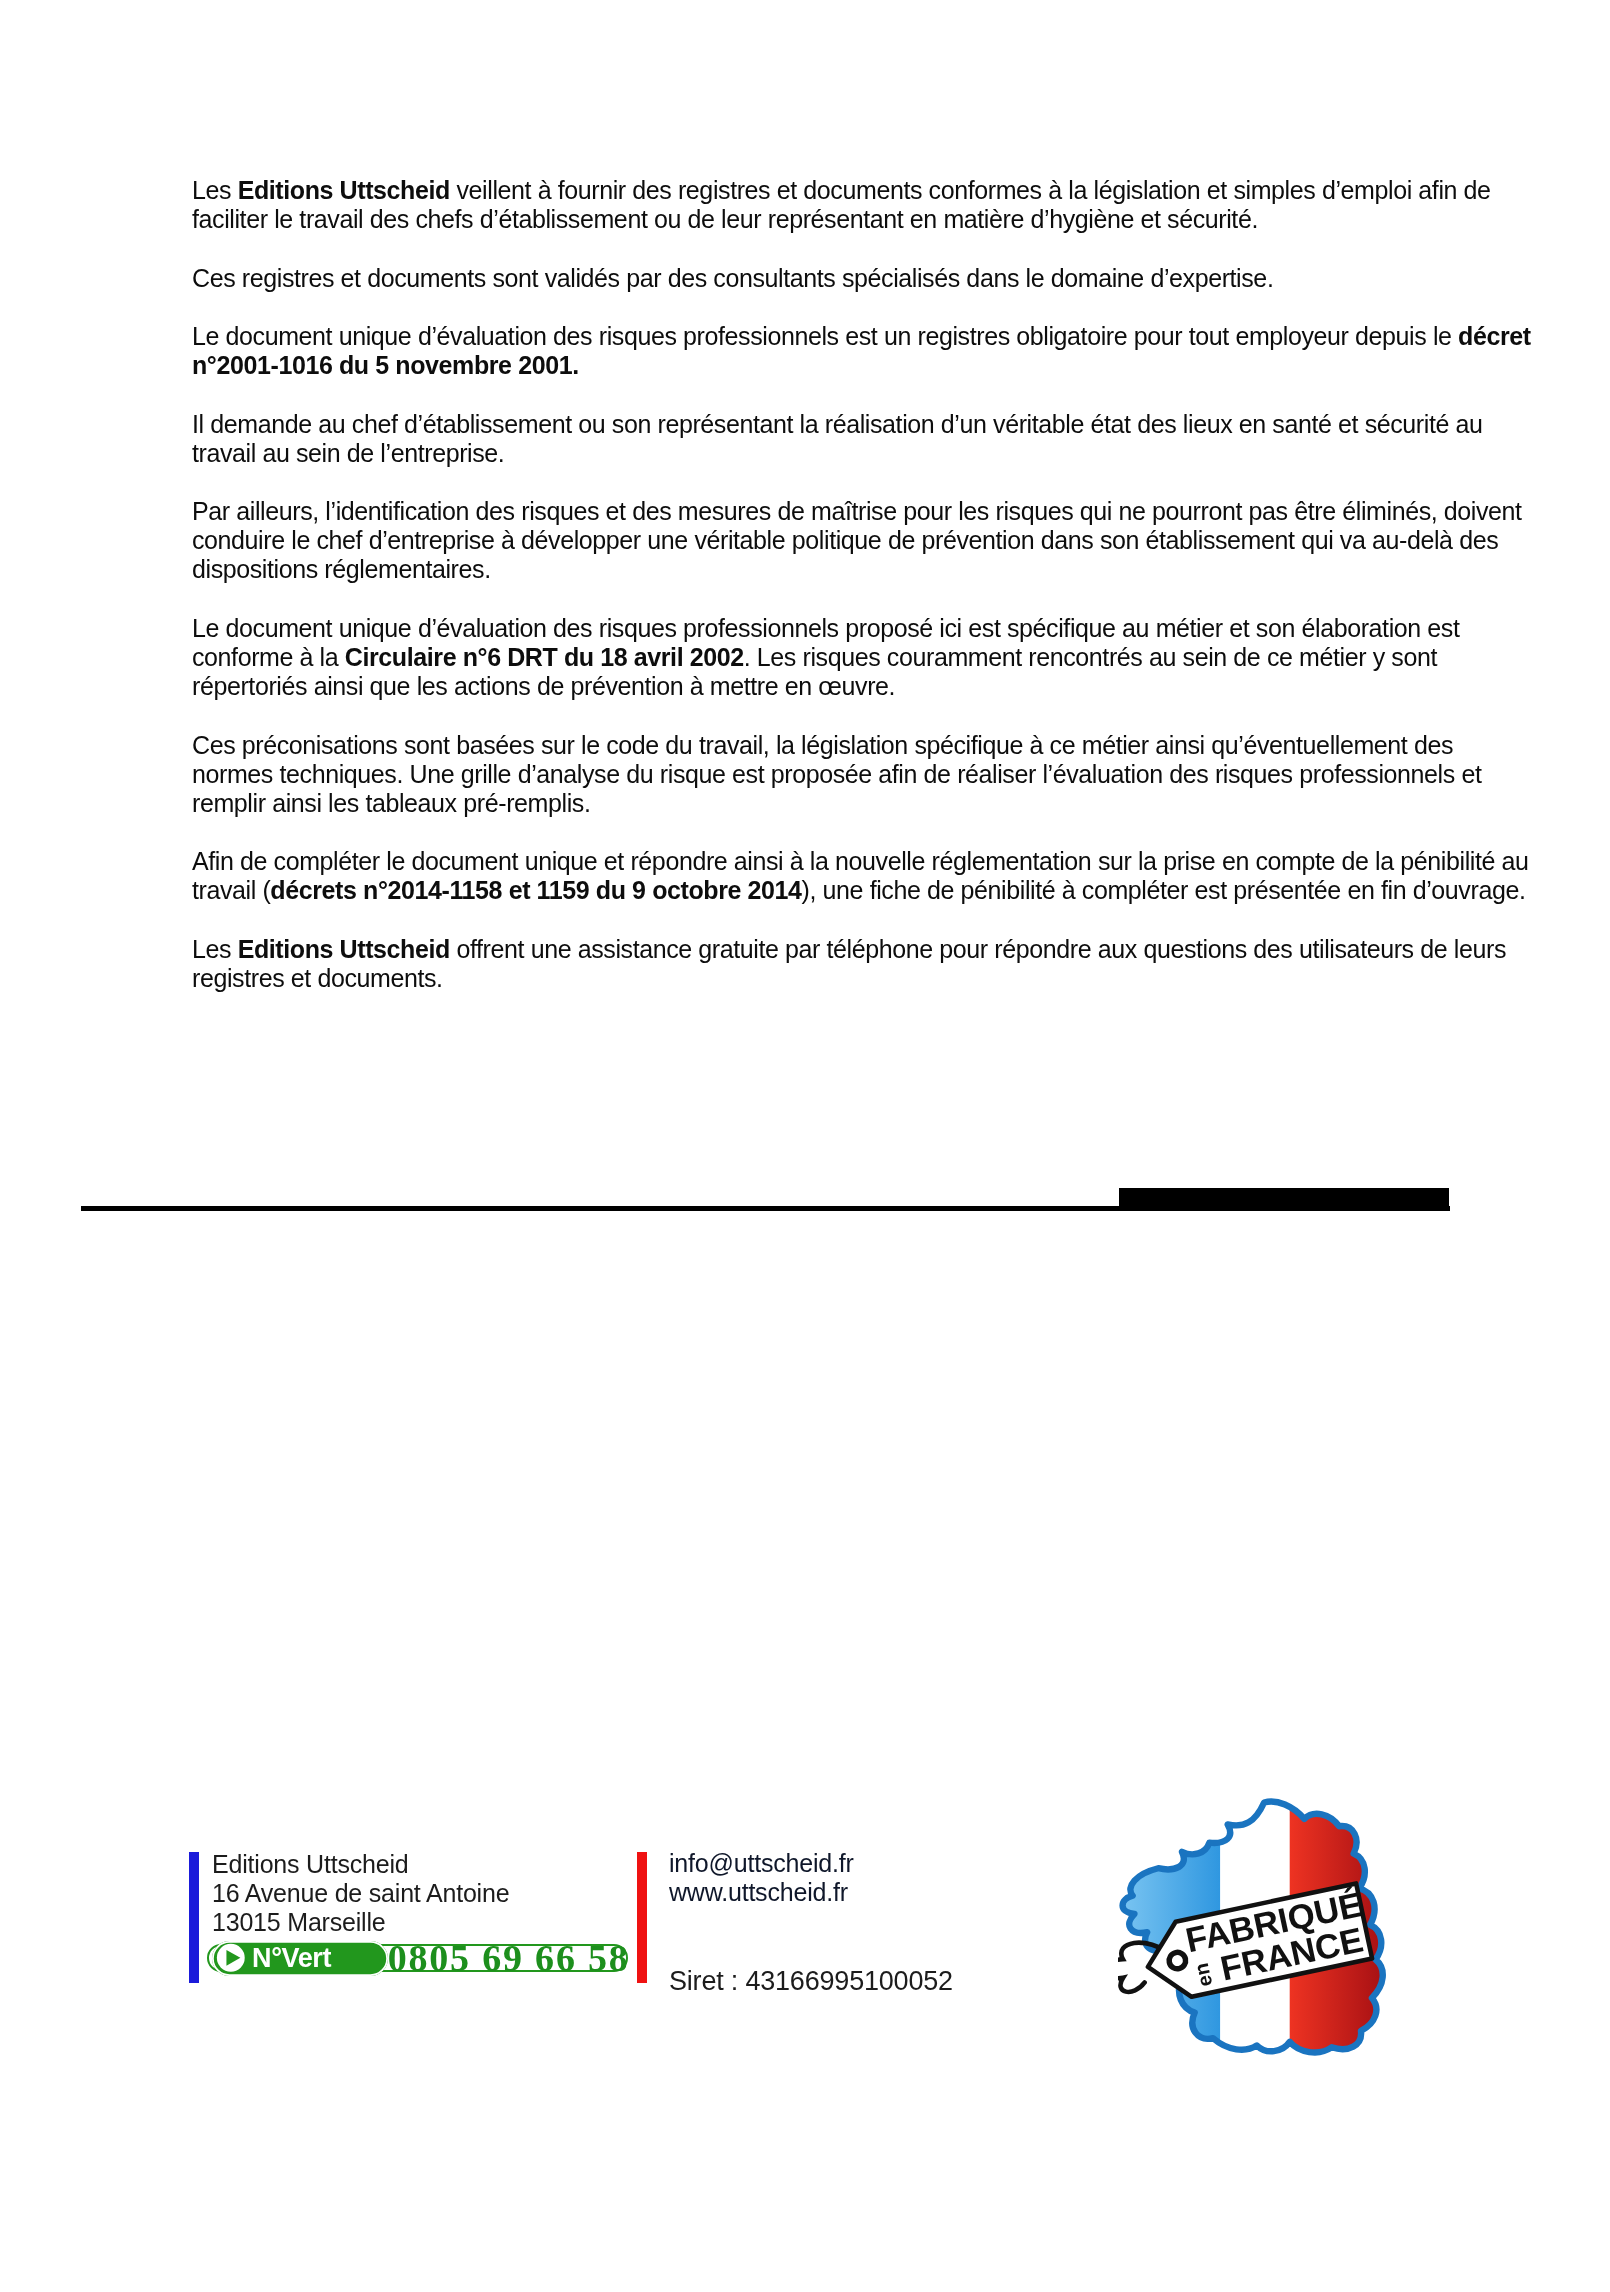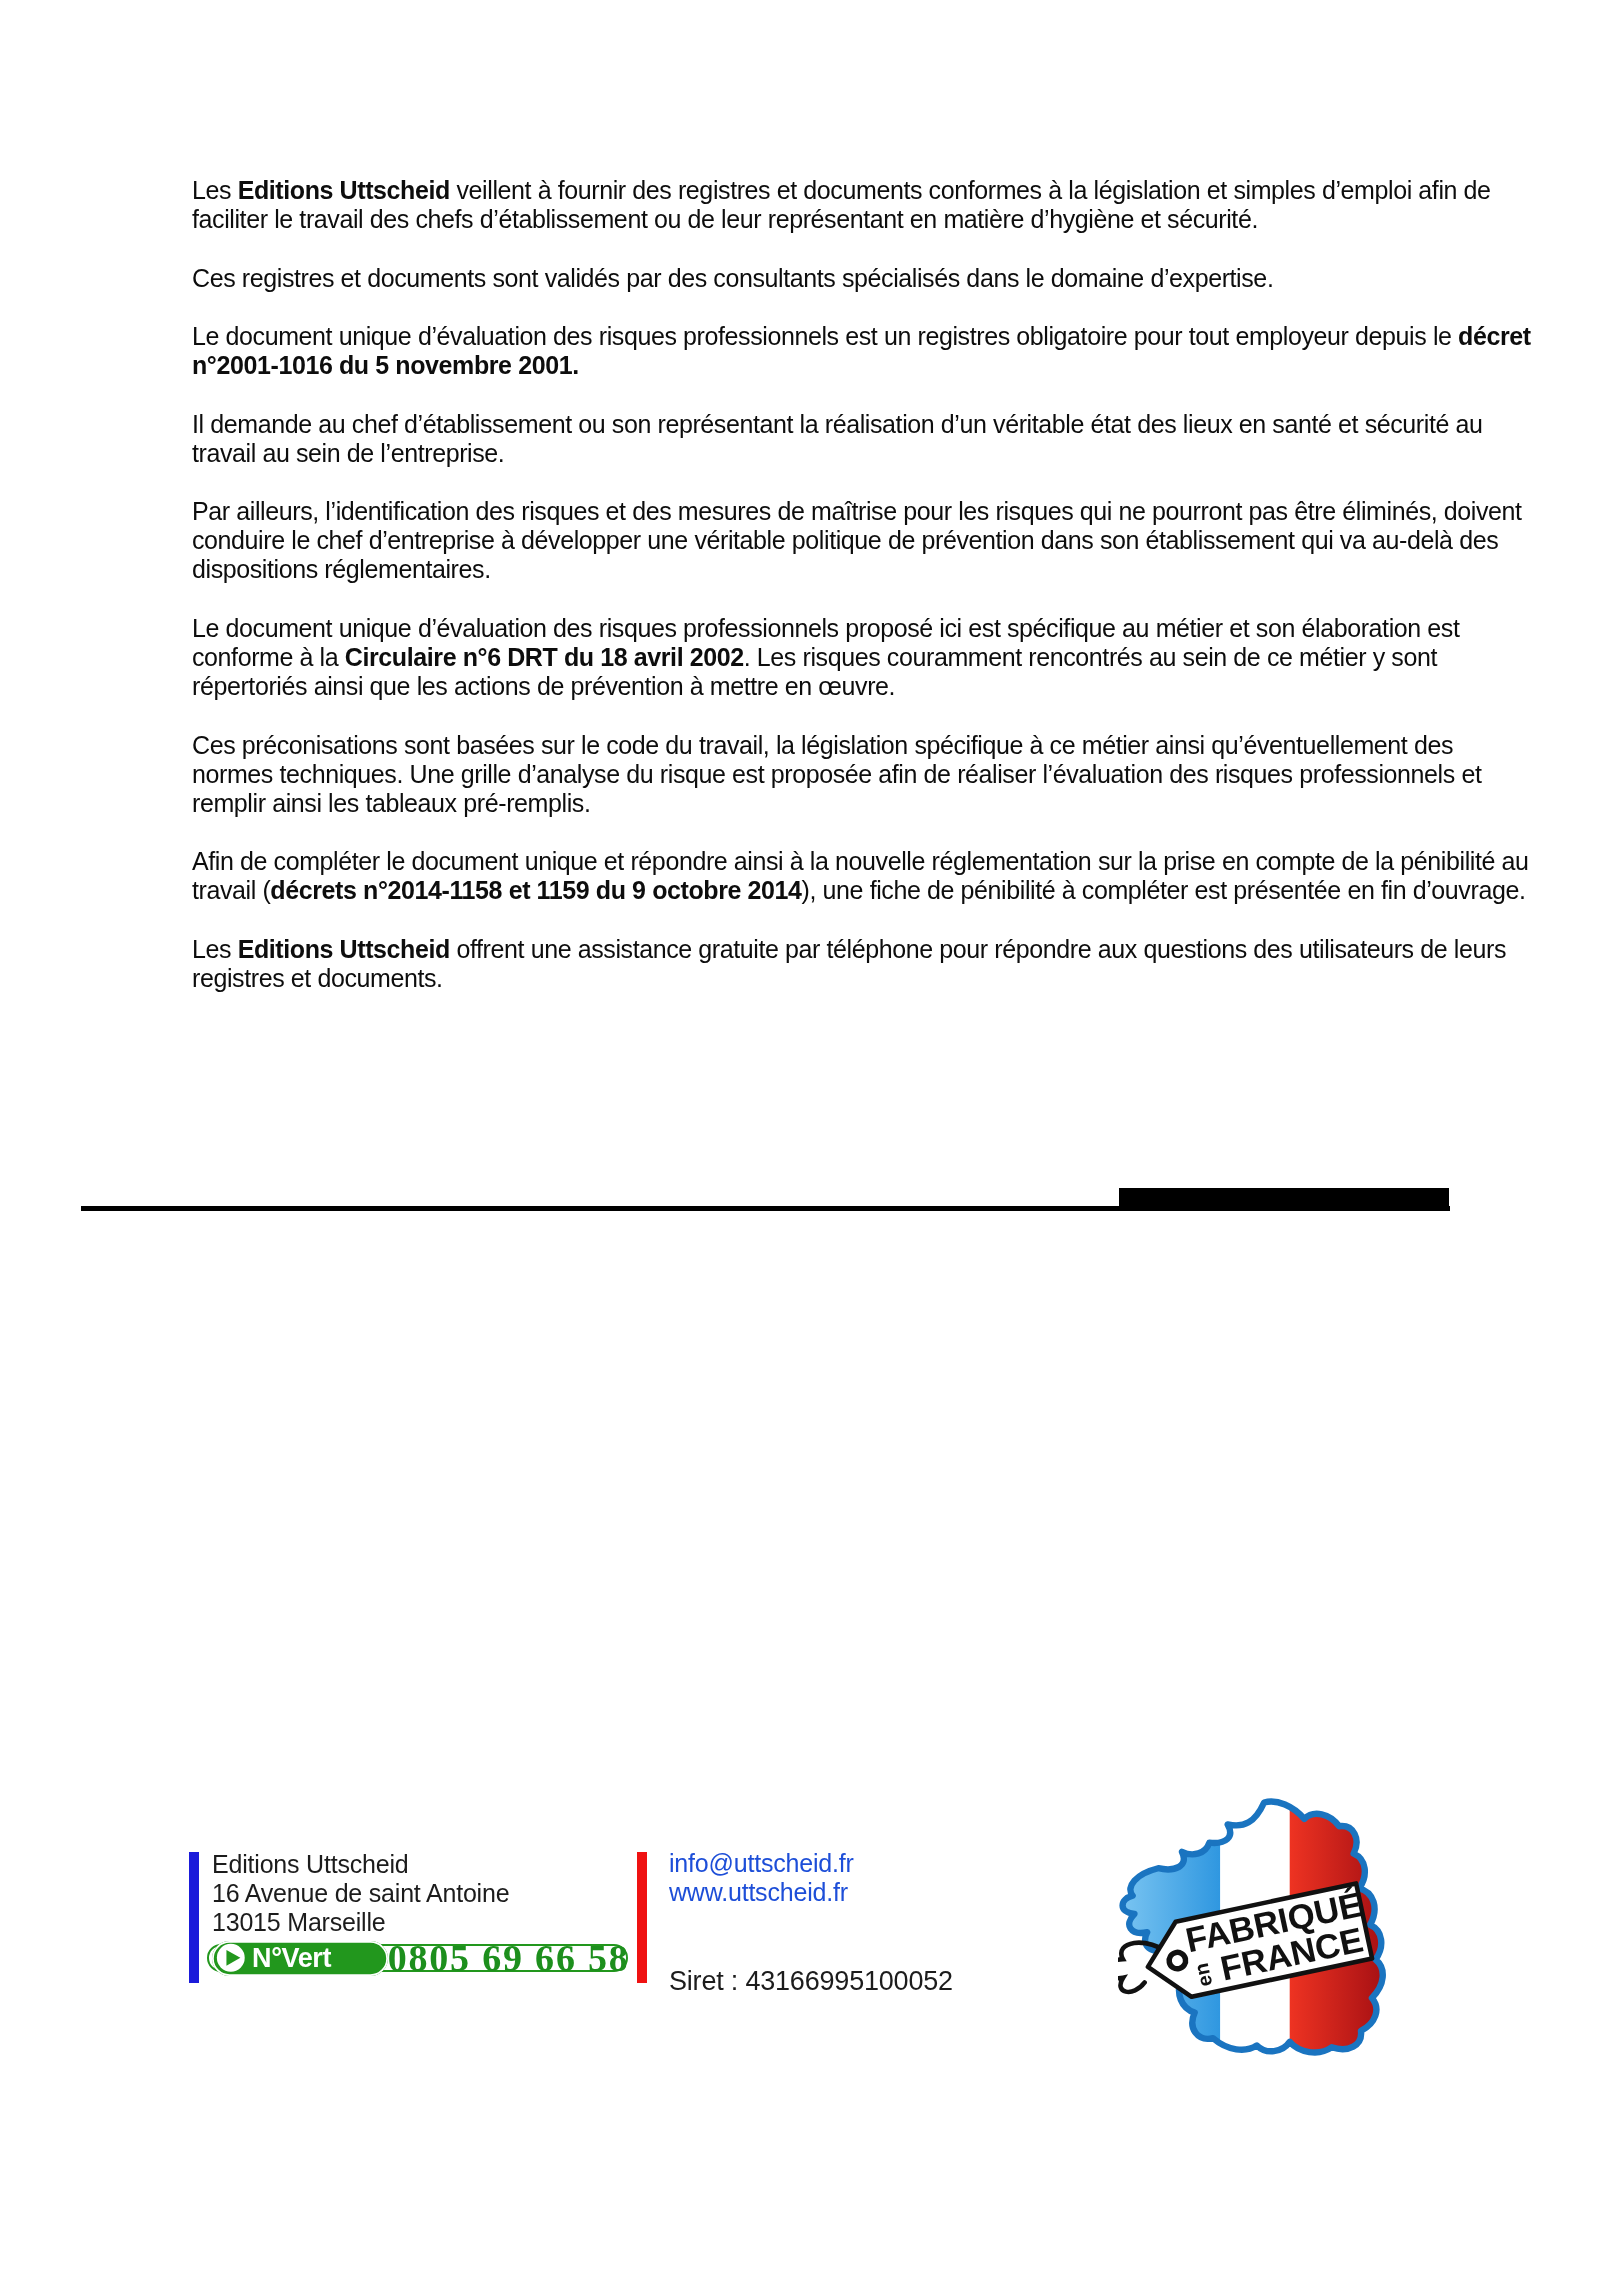--- a/index.html
+++ b/index.html
@@ -32,21 +32,21 @@
   
   .accent-bar{position:absolute;width:9.9px;height:131px;top:1852px;}
   .accent-bar.blue{left:189px;}
   .accent-bar.red{left:637px;}
   .address-block{
     position:absolute;left:212px;top:1850px;
     font-size:25px;line-height:29px;color:#1c1c1c;letter-spacing:-0.2px;
   }
   .contact-block{
     position:absolute;left:669px;top:1849px;
-    font-size:25px;line-height:29px;color:#1d4ed8;letter-spacing:-0.2px;
+    font-size:25px;line-height:29px;color:#0f172a;letter-spacing:-0.2px;
   }
   .siret-line{
     position:absolute;left:669px;top:1966px;
     font-size:27px;color:#1c1c1c;letter-spacing:-0.2px;
   }
   
   .phone-badge{
     position:absolute;left:207px;top:1944px;width:421px;height:28px;
     box-sizing:border-box;border-radius:21.5px;background:#fff;
     display:flex;align-items:center;

